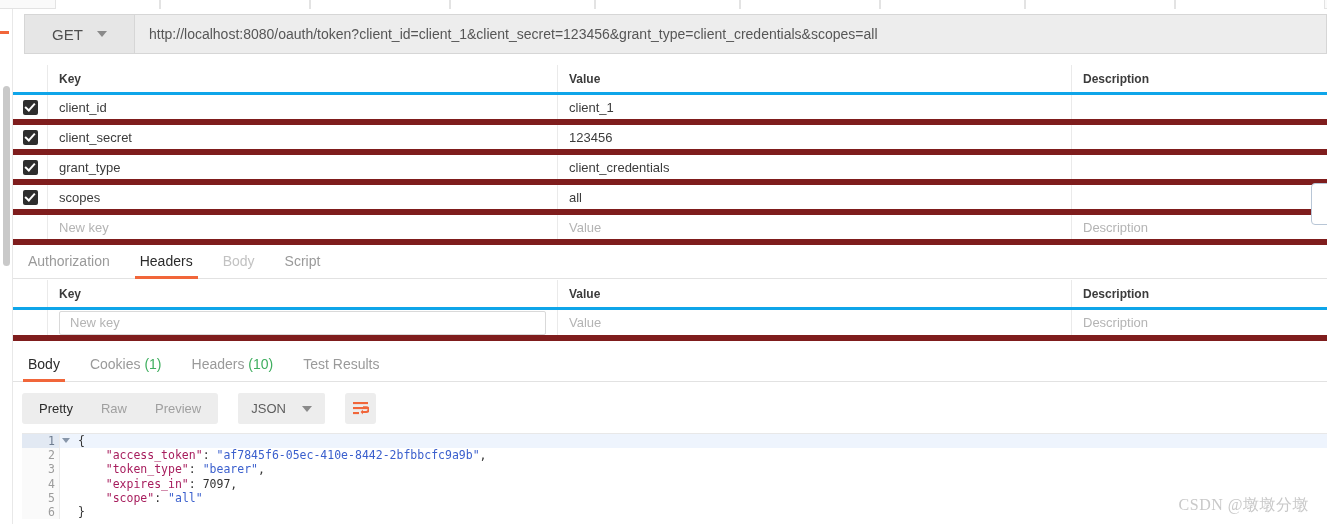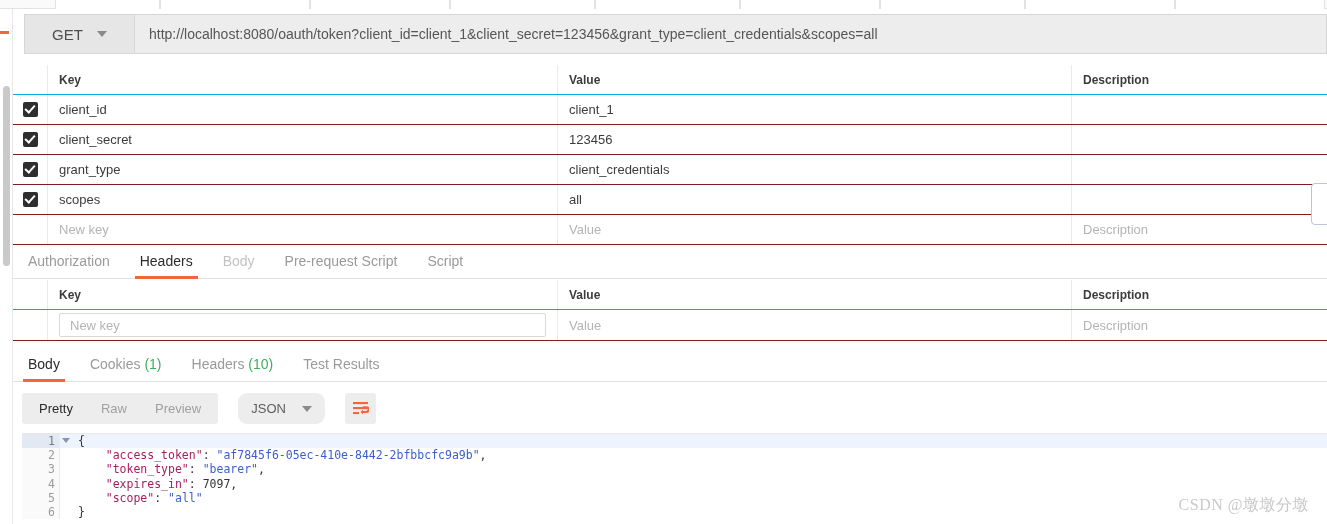--- a/index.html
+++ b/index.html
@@ -54,22 +54,22 @@
     border-top: 6px solid #8a8a8a;
   }
   .url-box {
     flex: 1; background: #ededed; border: 1px solid #d6d6d6;
     display: flex; align-items: center; padding: 0 14px;
     font-size: 14px; color: #565656; white-space: nowrap; overflow: hidden;
   }
 
   
   .kvtable { position: absolute; left: 13px; background: #fff; }
-  .kvrow { display: flex; height: 30px; border-bottom: 1px solid #7f1d1d; }
-  .kvrow.head { height: 30px; border-bottom: 1px solid #0ea5e9; }
+  .kvrow { display: flex; height: 30px; border-bottom: 6px solid #7f1d1d; }
+  .kvrow.head { height: 30px; border-bottom: 3px solid #0ea5e9; }
   .c-check {
     width: 35px; border-right: 1px solid #eaeaea;
     display: flex; align-items: center; justify-content: center; flex: none;
   }
   .c-key   { width: 510px; border-right: 1px solid #eaeaea; flex: none; }
   .c-val   { width: 514px; border-right: 1px solid #eaeaea; flex: none; }
   .c-desc  { flex: 1; }
   .cell {
     display: flex; align-items: center; padding: 0 11px;
     font-size: 13px; color: #3c3c3c; height: 100%; overflow: hidden;
@@ -124,21 +124,21 @@
   .seg {
     background: #ededed; border-radius: 3px; height: 31px;
     display: flex; align-items: center; padding: 0 3px;
   }
   .seg .opt {
     padding: 0 14px; height: 25px; line-height: 25px;
     font-size: 13px; color: #a0a0a0; cursor: pointer; border-radius: 2px;
   }
   .seg .opt.active { color: #2b2b2b; }
   .fmt {
-    background: #ededed; border-radius: 9px; height: 31px;
+    background: #ededed; border-radius: 2px; height: 31px;
     display: flex; align-items: center; gap: 16px; padding: 0 13px;
     font-size: 13px; color: #5d5d5d; cursor: pointer;
   }
   .wrapbtn {
     background: #ededed; border-radius: 3px; width: 31px; height: 31px;
     display: flex; align-items: center; justify-content: center; cursor: pointer;
   }
 
   
   .codewrap {
@@ -297,23 +297,20 @@
     <div class="tab">
       <span>Authorization</span>
     </div>
     <div class="tab active">
       <span>Headers</span>
     </div>
     <div class="tab dim">
       <span>Body</span>
     </div>
     <div class="tab">
-      <span>Pre-request Script</span>
-    </div>
-    <div class="tab">
       <span>Script</span>
     </div>
   </div>
 
   <div class="kvtable" style="top:280px;width:1314px;">
     <div class="kvrow head">
       <div class="c-check"></div>
       <div class="c-key">
           <div class="cell">Key</div>
         </div>

